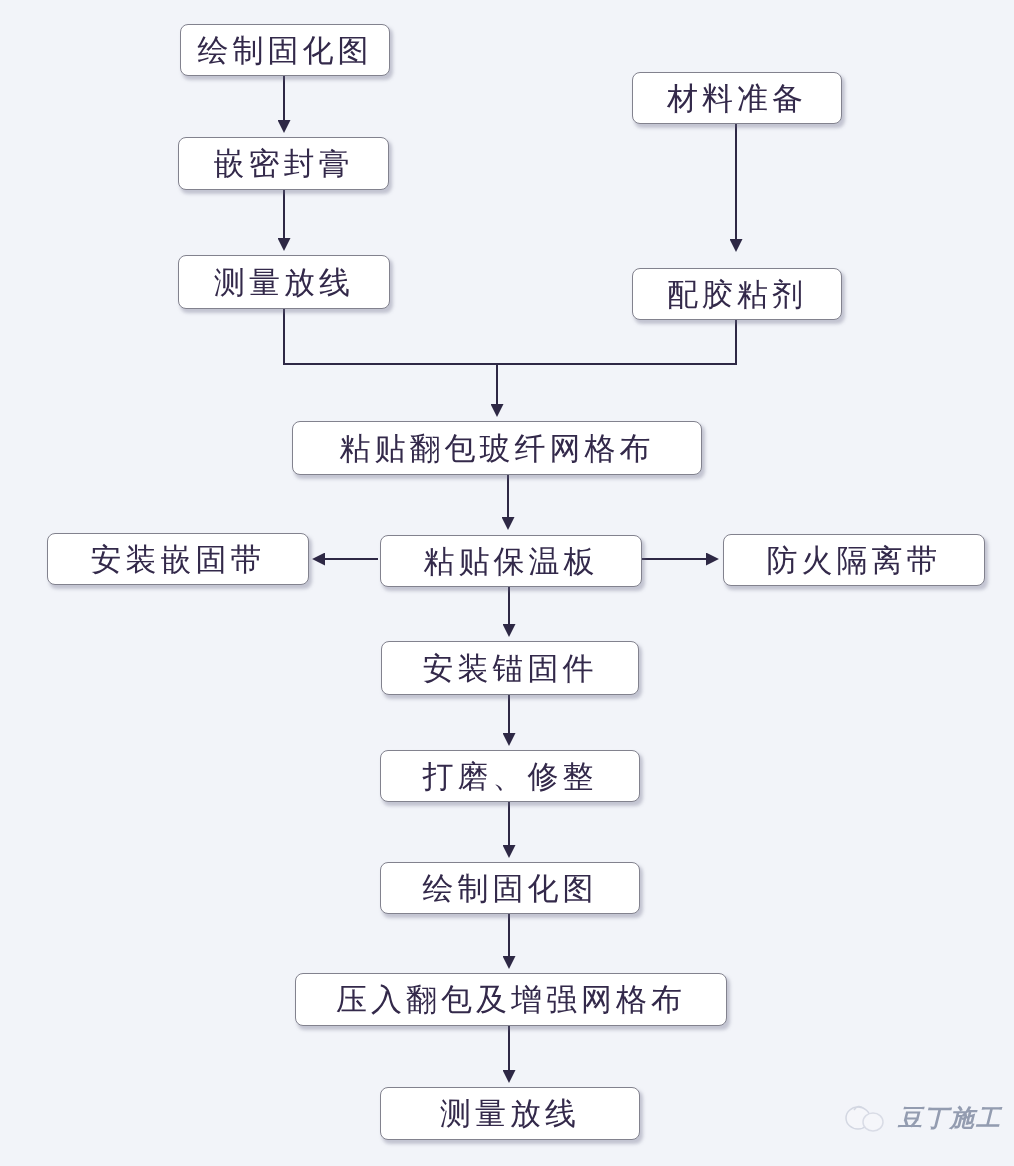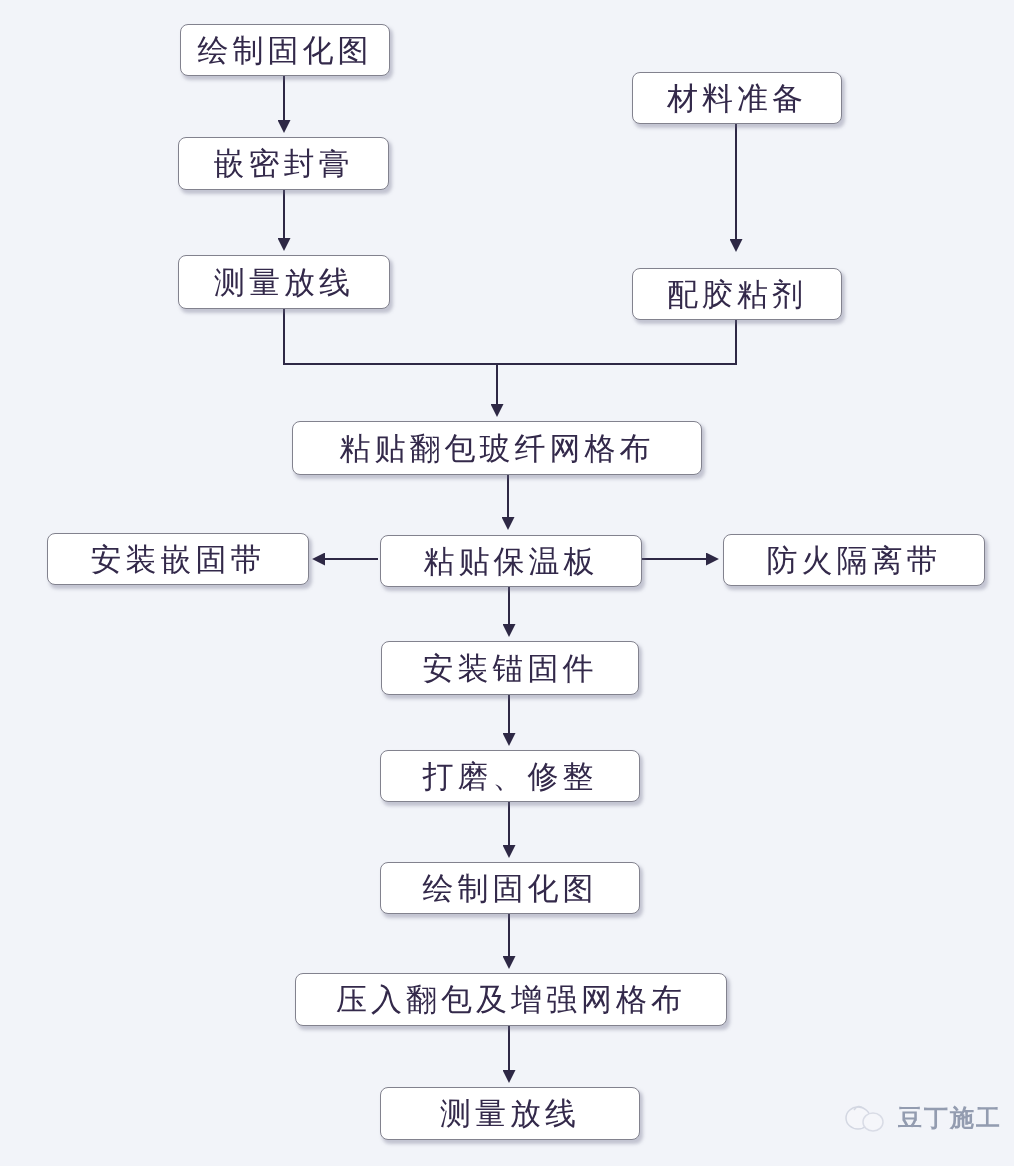--- a/index.html
+++ b/index.html
@@ -30,21 +30,21 @@
   .n10{left:381px;top:641px;width:256px;height:52px}
   .n11{left:380px;top:750px;width:258px;height:50px}
   .n12{left:380px;top:862px;width:258px;height:50px}
   .n13{left:295px;top:973px;width:430px;height:51px}
   .n14{left:380px;top:1087px;width:258px;height:51px}
   .watermark{
     position:absolute;left:842px;top:1096px;display:flex;align-items:center;gap:8px;
     font-family:"Liberation Sans","DejaVu Sans",sans-serif;
   }
   .watermark .wm-text{
-    color:#939cb0;font-size:24px;font-weight:bold;letter-spacing:2px;white-space:nowrap;
+    color:#939cb0;font-size:24px;font-weight:bold;letter-spacing:2px;white-space:nowrap;font-style:italic;
   }
 </style>
 </head>
 <body>
 
 <div class="canvas">
 
   <svg class="wires" width="1014" height="1166" viewBox="0 0 1014 1166" aria-hidden="true">
     <defs>
       <marker id="arr" viewBox="0 0 10 10" refX="8.5" refY="5" markerWidth="6.5" markerHeight="6.5" orient="auto-start-reverse">

